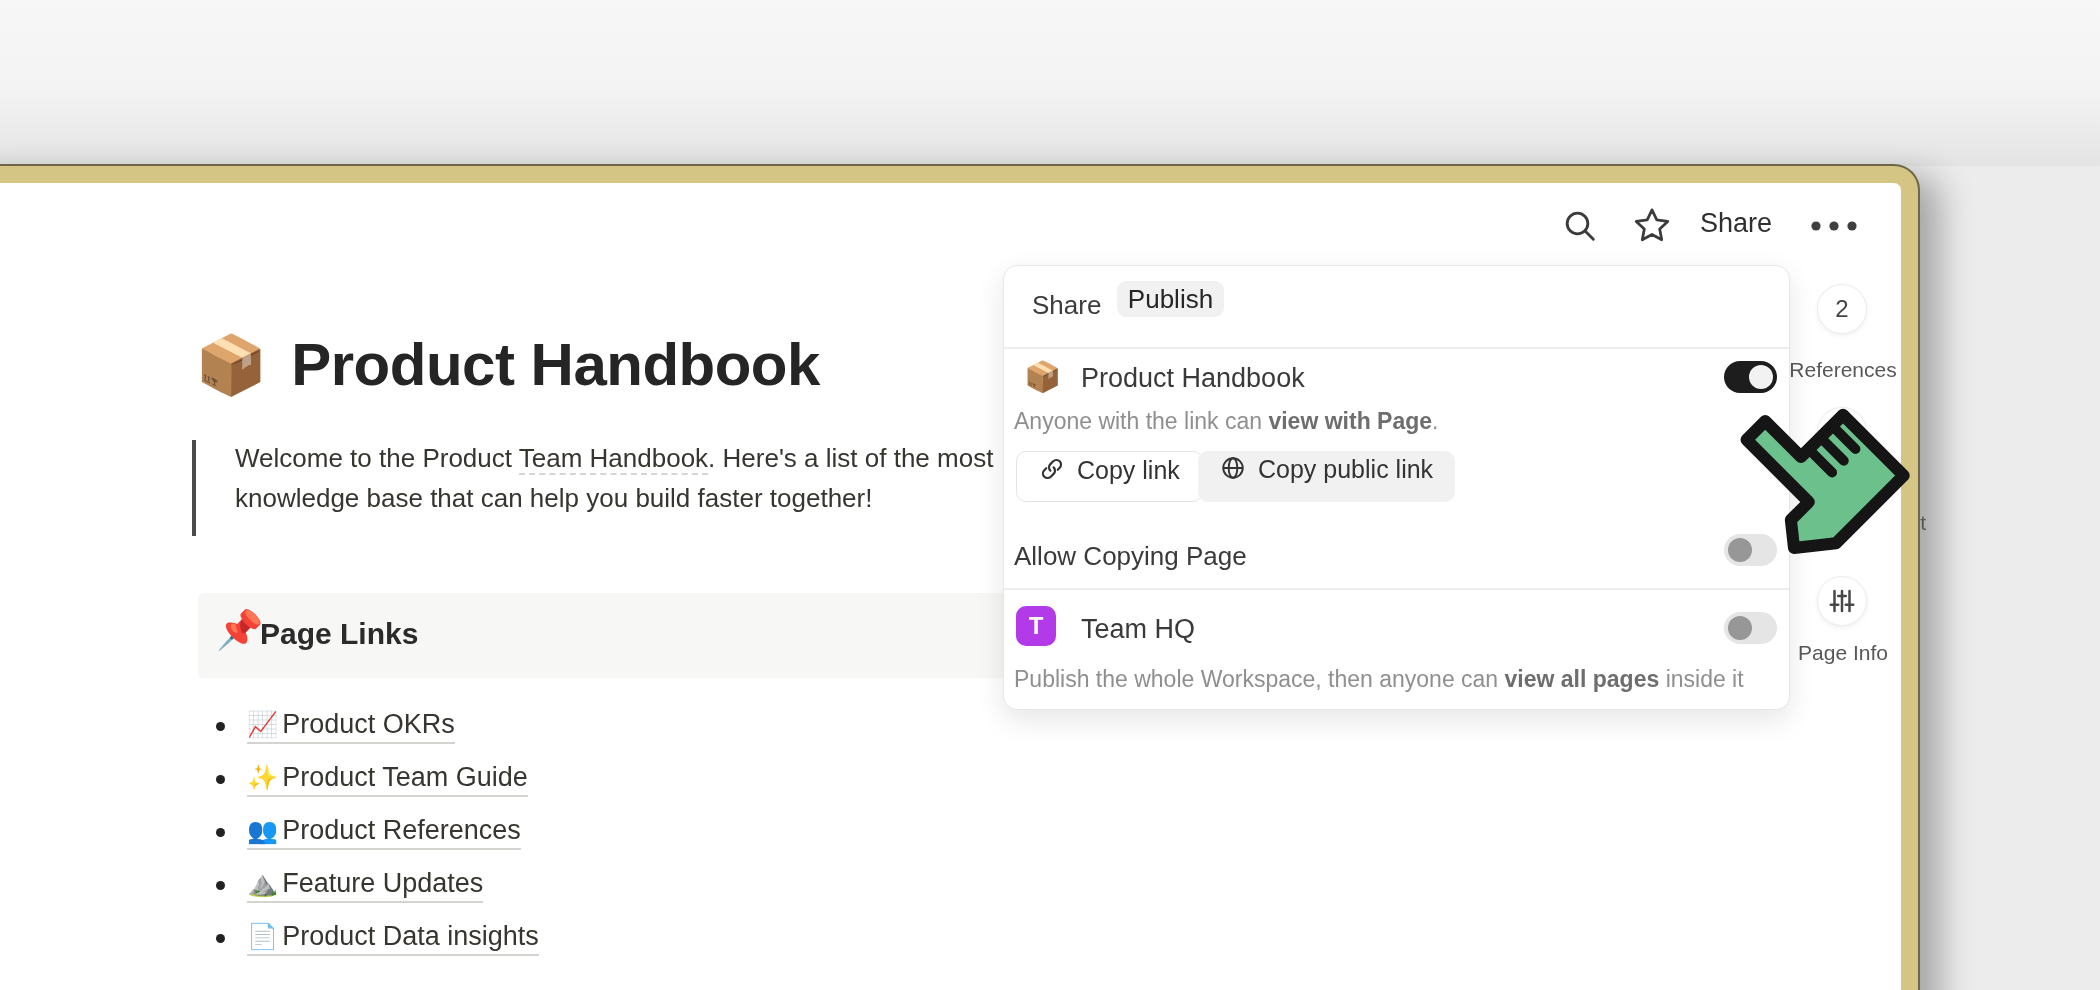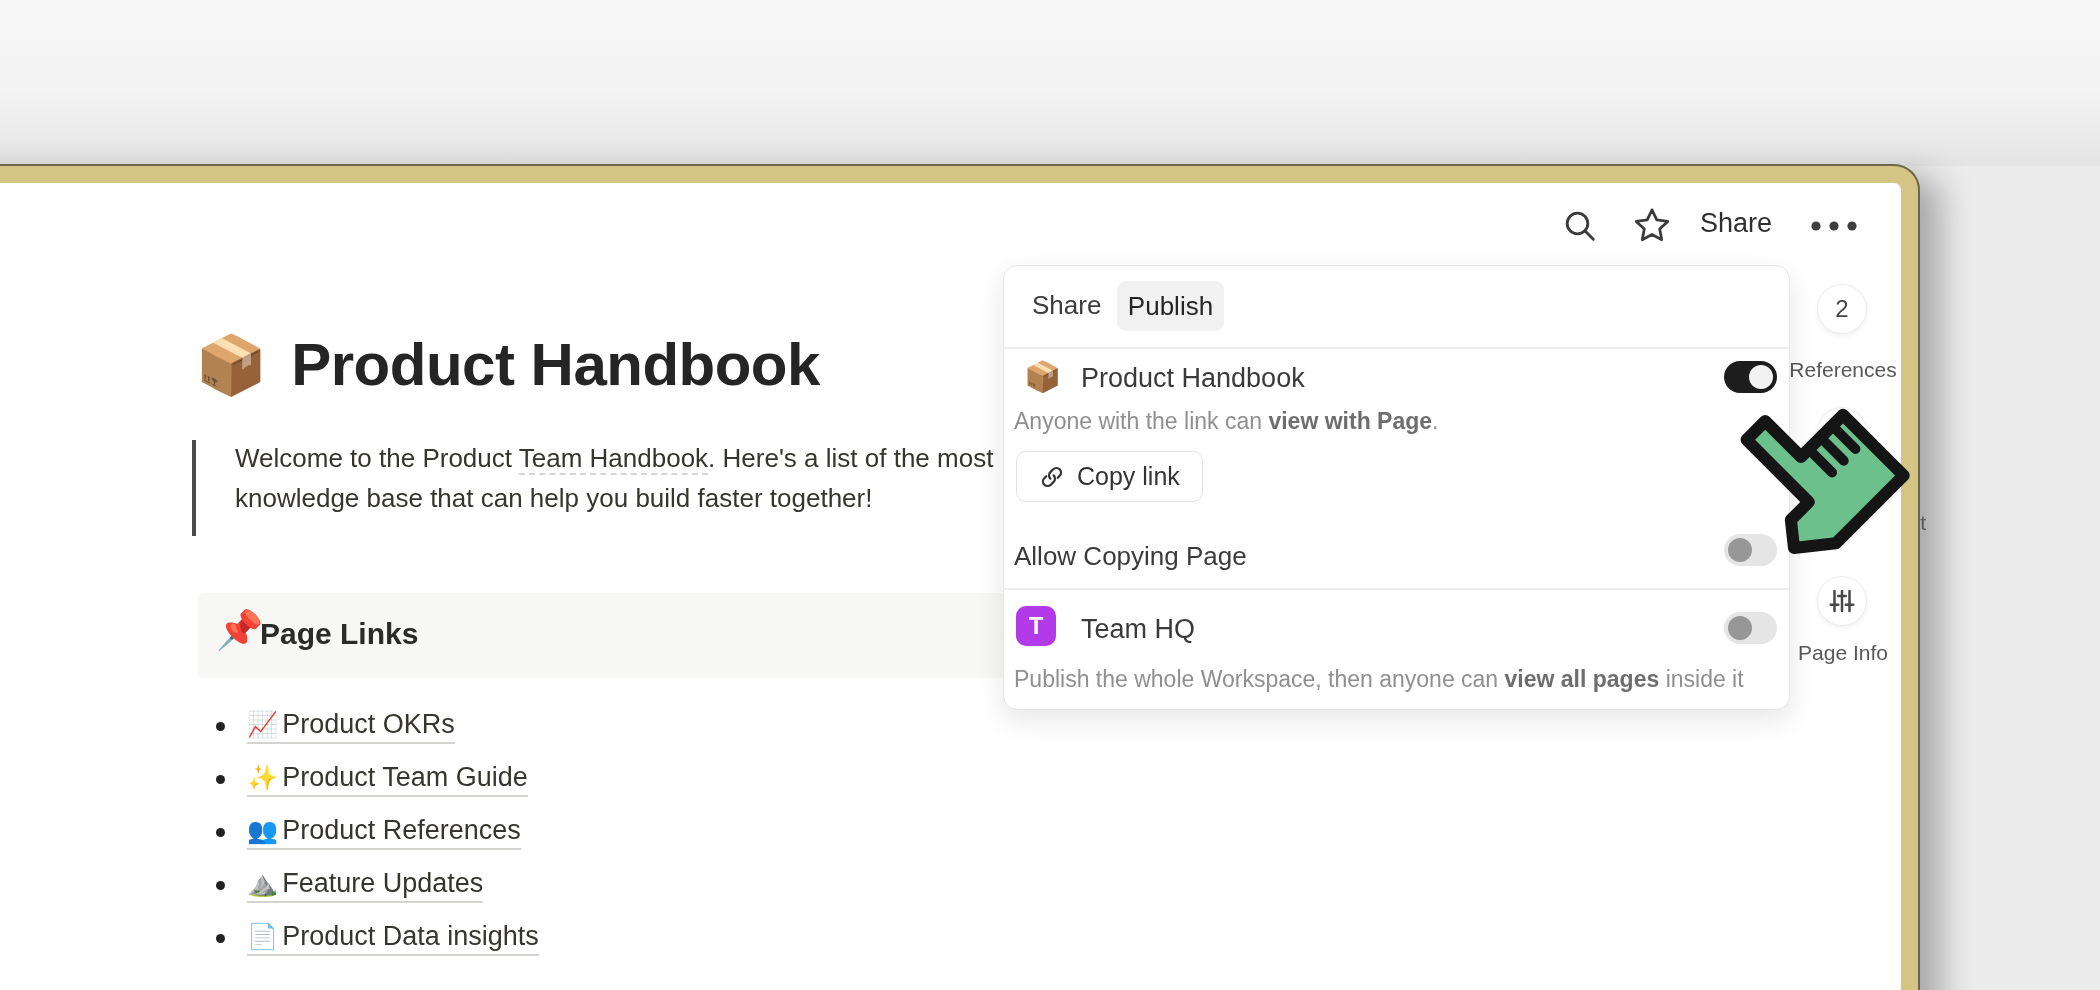--- a/index.html
+++ b/index.html
@@ -46,35 +46,35 @@
   .rail-circle { position:absolute; width:50px; height:50px; border-radius:50%; background:#fff;
     border:1.5px solid #ececec; box-shadow:0 2px 5px rgba(0,0,0,0.06);
     display:flex; align-items:center; justify-content:center; cursor:pointer; z-index:40; }
   .rail-count { font-size:24px; color:#444; }
   .rail-label { position:absolute; width:140px; text-align:center; font-size:21px; color:#585858; z-index:40; }
 
   
   .popover { position:absolute; left:1003px; top:265px; width:787px; height:445px; background:#fff;
     border:1px solid #e7e7e7; border-radius:14px; box-shadow:0 10px 28px rgba(0,0,0,0.10); z-index:50; }
   .tab-share { position:absolute; left:28px; top:24px; font-size:26px; color:#3c3c3c; cursor:pointer; }
-  .tab-publish { position:absolute; left:113px; top:15px; width:107px; height:50px; background:#f1f1f1;
+  .tab-publish { position:absolute; left:113px; top:15px; width:107px; height:36px; background:#f1f1f1;
     border-radius:9px; display:flex; align-items:center; justify-content:center; font-size:26px; color:#262626; cursor:pointer; }
   .pop-divider { position:absolute; left:0; width:100%; height:1.5px; background:#ededed; }
   .pop-row-emoji { position:absolute; left:20px; top:96px; font-size:30px; line-height:1; }
   .pop-row-title { position:absolute; left:77px; top:97px; font-size:27px; color:#3a3a3a; }
   .pop-caption { position:absolute; left:10px; font-size:23px; color:#8f8f8f; }
   .pop-caption b { color:#6e6e6e; font-weight:700; }
 
   .toggle { position:absolute; width:53px; height:32px; border-radius:16px; cursor:pointer; }
   .toggle.on { background:#1d1d1d; }
   .toggle.on .knob { position:absolute; right:4px; top:4px; width:24px; height:24px; border-radius:50%; background:#f2f2f2; }
   .toggle.off { background:#e5e5e5; }
   .toggle.off .knob { position:absolute; left:4px; top:4px; width:24px; height:24px; border-radius:50%; background:#979797; }
 
-  .btn { position:absolute; top:185px; height:51px; display:flex; align-items:center; gap:12px;
+  .btn { position:absolute; top:185px; height:51px; display:flex; gap:12px;
     border-radius:10px; font-size:25px; color:#333; padding:4px 22px; cursor:pointer; }
   .btn-copy-link { left:12px; background:#fff; border:1.5px solid #e3e3e3; }
   .btn-copy-public { left:194px; background:#f1f1f1; }
 
   .allow-label { position:absolute; left:10px; top:275px; font-size:26px; color:#3a3a3a; }
   .avatar { position:absolute; left:12px; top:340px; width:40px; height:40px; border-radius:10px;
     display:flex; align-items:center; justify-content:center; color:#fff; font-size:24px; font-weight:700; }
   .ws-title { position:absolute; left:77px; top:348px; font-size:27px; color:#3a3a3a; }
 
   .cursor-svg { position:absolute; left:1712px; top:385px; z-index:100; pointer-events:none; }
@@ -198,20 +198,28 @@
     <div class="pop-caption" style="top:142px;">
       <span>Anyone with the link can </span><b>view with Page</b><span>.</span>
     </div>
 
     <div class="btn btn-copy-link">
       <svg class="icon" width="26" height="26" viewBox="0 0 24 24" fill="none" stroke="#333" stroke-width="2" stroke-linecap="round">
         <path d="M10.5 13.5a4.2 4.2 0 0 1 0-6l2.6-2.6a4.2 4.2 0 0 1 6 6l-1.8 1.8"></path>
         <path d="M13.5 10.5a4.2 4.2 0 0 1 0 6l-2.6 2.6a4.2 4.2 0 0 1-6-6l1.8-1.8"></path>
       </svg>
       <span>Copy link</span>
+    </div>
+    <div class="btn btn-copy-public">
+      <svg class="icon" width="26" height="26" viewBox="0 0 24 24" fill="none" stroke="#333" stroke-width="1.8">
+        <circle cx="12" cy="12" r="9"></circle>
+        <ellipse cx="12" cy="12" rx="4" ry="9"></ellipse>
+        <line x1="3" y1="12" x2="21" y2="12"></line>
+      </svg>
+      <span>Copy public link</span>
     </div>
 
     <div class="allow-label">Allow Copying Page</div>
     <div class="toggle off" style="right:12px; top:268px;">
         <span class="knob"></span>
       </div>
 
     <div class="pop-divider" style="top:322px;"></div>
 
     <div class="avatar" style="background:#b33ae8;">T</div>

